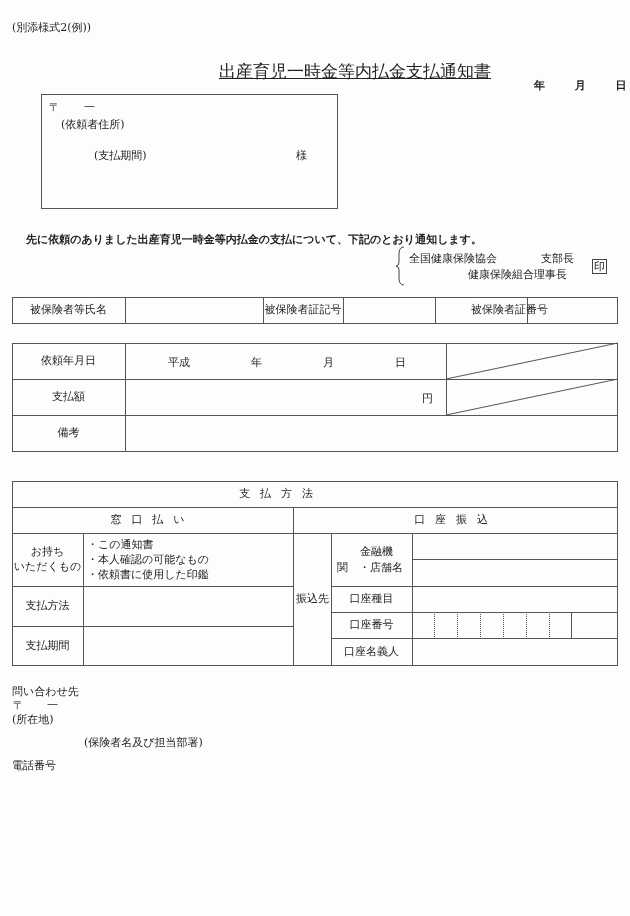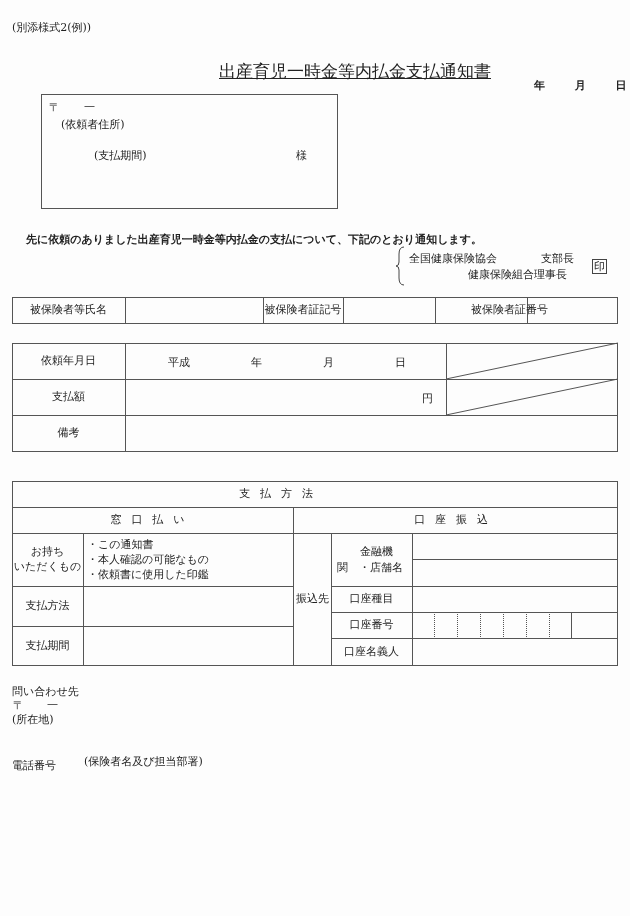--- a/index.html
+++ b/index.html
@@ -125,14 +125,14 @@
 <div class="vd" style="left:549px;top:614px;height:23px;"></div>
 <div class="vl" style="left:571px;top:612px;height:26px;"></div>
 <div class="cell" style="left:413px;top:612px;width:158px;height:26px;"></div>
 <div class="cell" style="left:331px;top:638px;width:81px;height:28px;">口座名義人</div>
 <div class="cell" style="left:413px;top:638px;width:205px;height:28px;"></div>
 
 <div class="abs" style="left:12px;top:684px;">問い合わせ先</div>
 <div class="abs" style="left:13px;top:698px;font-family:'DejaVu Sans',sans-serif;">〒</div>
 <div class="abs" style="left:47px;top:697px;">—</div>
 <div class="abs" style="left:12px;top:712px;">(所在地)</div>
-<div class="abs" style="left:84px;top:735px;margin-top:19px;">(保険者名及び担当部署)</div>
+<div class="abs" style="left:84px;top:735px;">(保険者名及び担当部署)</div>
 <div class="abs" style="left:12px;top:758px;">電話番号</div>
 
 </body></html>

